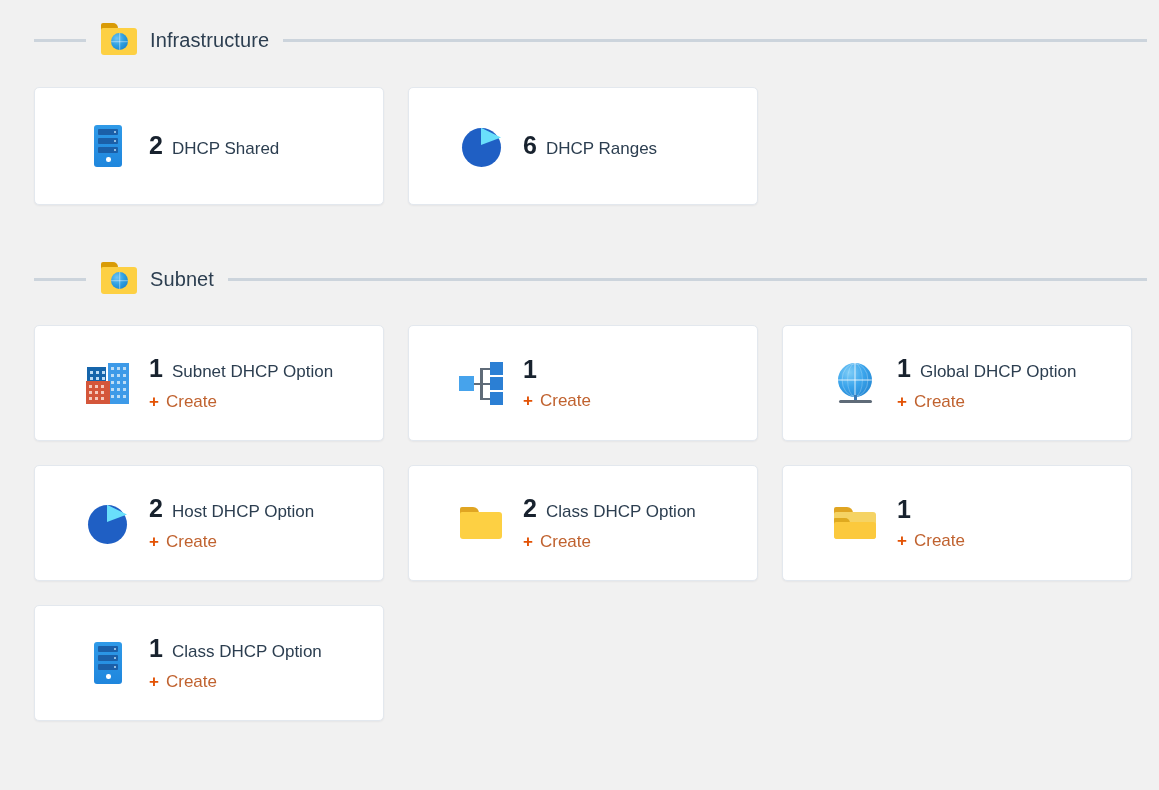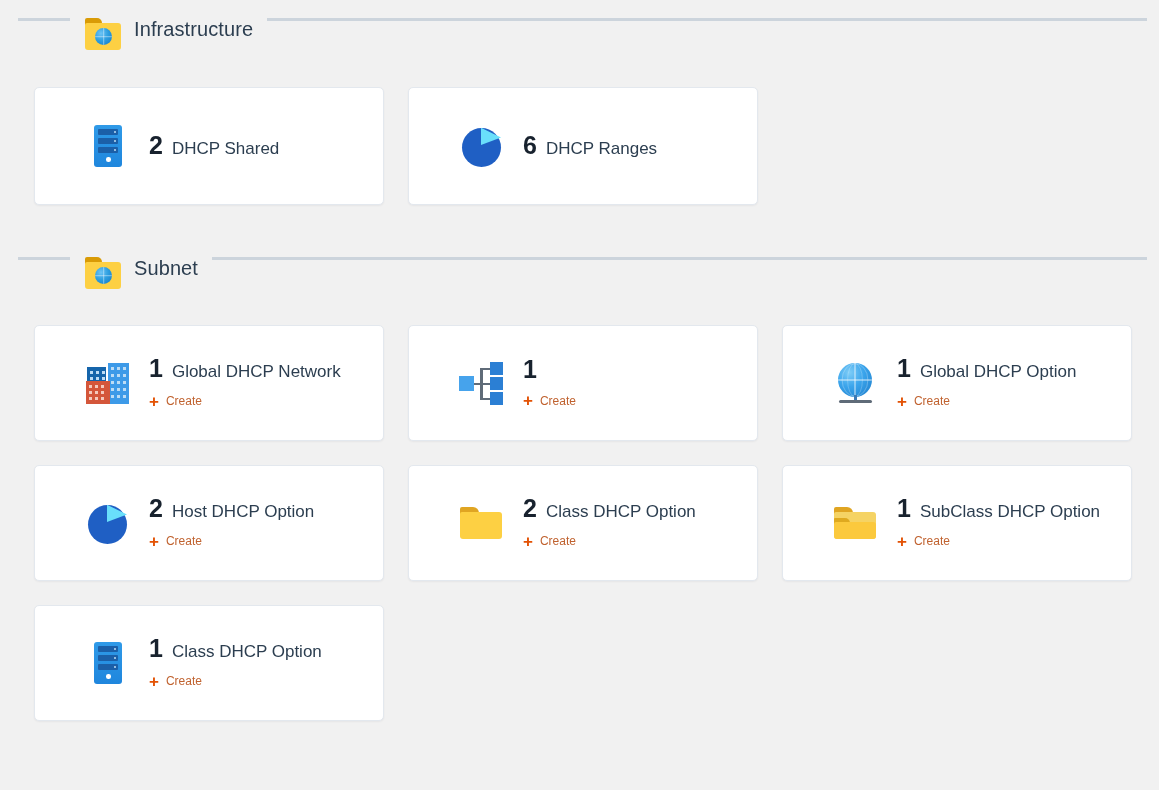--- a/index.html
+++ b/index.html
@@ -16,22 +16,23 @@
     position: relative;
     width: 1159px;
     height: 790px;
     background: #f1f1f1;
     box-sizing: border-box;
   }
 
   
   .section-header {
     display: flex;
+    align-items: center;
     height: 44px;
-    padding: 0 12px 0 18px;
+    padding: 0 12px 0 34px;
   }
   .rule-left {
     width: 52px;
     height: 3px;
     background: #ccd4dc;
     flex: 0 0 auto;
   }
   .section-icon {
     flex: 0 0 auto;
     margin-left: 14px;
@@ -124,21 +125,21 @@
   }
   .plus-icon {
     font-size: 17px;
     font-weight: bold;
     color: #e35205;
     line-height: 1;
     margin-right: 7px;
     display: inline-block;
   }
   .create-text {
-    font-size: 12px;
+    font-size: 17px;
     color: #c0622f;
     line-height: 1;
     text-align: center;
   }
 
   
 
   
   .ico-folder-globe .tab {
     position: absolute;
@@ -474,21 +475,21 @@
         <div class="win o" style="left:4px;  top:32px;"></div>
         <div class="win o" style="left:10px; top:32px;"></div>
         <div class="win o" style="left:16px; top:32px;"></div>
         <div class="win o" style="left:4px;  top:38px;"></div>
         <div class="win o" style="left:10px; top:38px;"></div>
         <div class="win o" style="left:16px; top:38px;"></div>
       </div>
       <div class="card-body">
         <div class="card-line">
           <span class="count">1</span>
-          <span class="label">Global DHCP Network</span>
+          <span class="label">Subnet DHCP Option</span>
         </div>
         <div class="create-row">
           <span class="plus-icon">+</span>
           <span class="create-text">Create</span>
         </div>
       </div>
     </div>
 
     <div class="card short">
       <div class="card-icon ico-network">
@@ -570,21 +571,20 @@
     <div class="card short">
       <div class="card-icon ico-subfolder">
         <div class="tab"></div>
           <div class="back"></div>
         <div class="inner-tab"></div>
           <div class="inner-body"></div>
       </div>
       <div class="card-body">
         <div class="card-line">
           <span class="count">1</span>
-          <span class="label">SubClass DHCP Option</span>
         </div>
         <div class="create-row">
           <span class="plus-icon">+</span>
           <span class="create-text">Create</span>
         </div>
       </div>
     </div>
 
     <div class="card short">
       <div class="card-icon ico-server">

